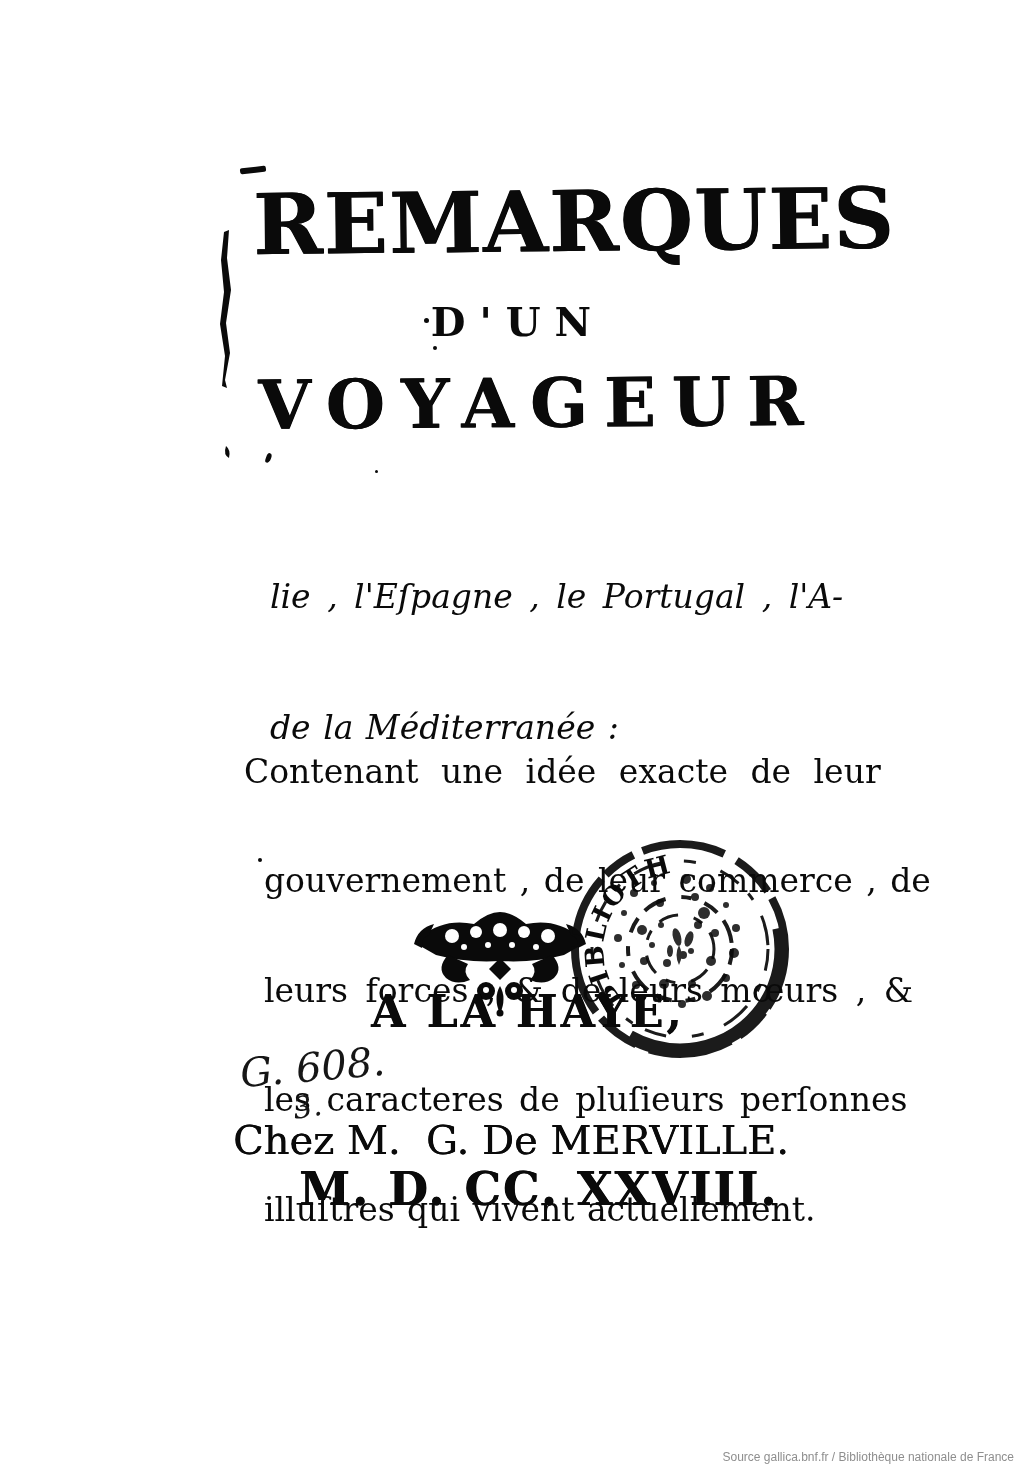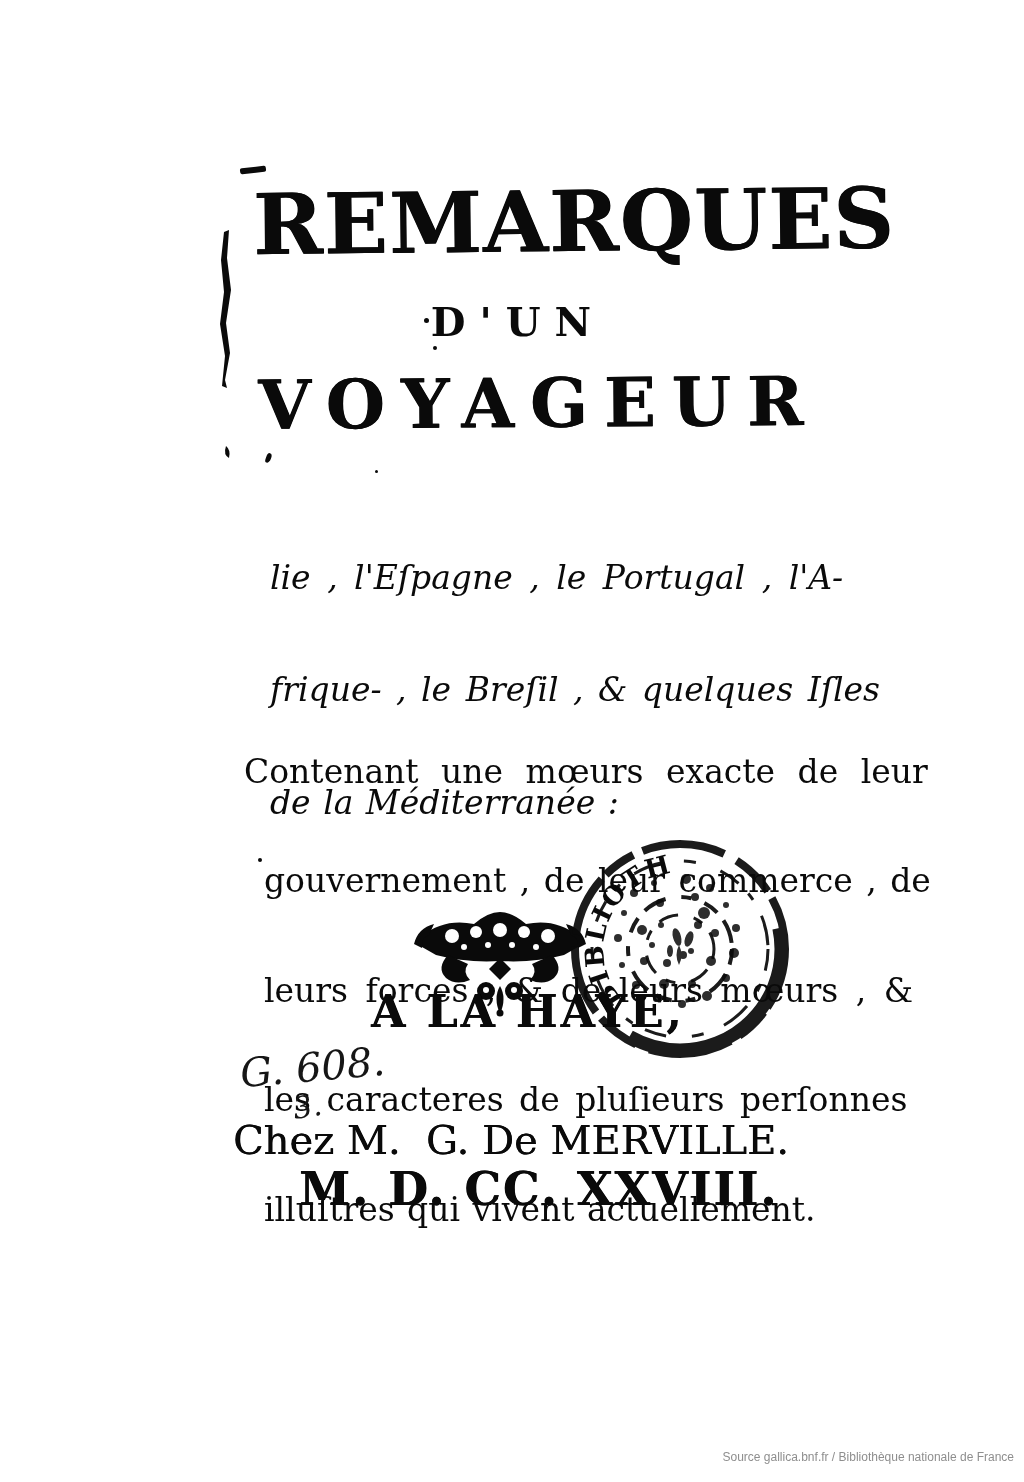--- a/index.html
+++ b/index.html
@@ -9,21 +9,21 @@
   
   .title1{left:253px;top:176px;font-size:84px;font-weight:bold;letter-spacing:1px;
           transform:rotate(-0.6deg);text-shadow:0.5px 0 0 #000;}
   .title2{left:253px;top:300px;width:530px;text-align:center;font-size:40px;font-weight:bold;
           letter-spacing:14px;}
   .title3{left:258px;top:366px;font-size:68px;font-weight:bold;letter-spacing:16px;
           transform:rotate(-0.4deg);text-shadow:0.5px 0 0 #000;}
   
   .subtitle{left:250px;top:487px;font-style:italic;font-size:33px;}
   .subtitle .ln{height:40px;white-space:pre;}
-  .s2,.s3,.s4{padding-left:20px;}
+  .s2,.s3,.s4{padding-left:20px;margin-top:19px;}
   .ws3{word-spacing:3px;} .ws6{word-spacing:6px;} .ws4{word-spacing:4px;} .ws2{word-spacing:2px;}
   
   .desc{left:244px;top:681px;font-size:33px;}
   .desc .ln{height:37px;white-space:pre;}
   .d2,.d3,.d4,.d5{padding-left:20px;}
   .wd12{word-spacing:12px;} .wd3{word-spacing:3px;} .wd7{word-spacing:7px;}
   .wd5{word-spacing:5px;} .wd2{word-spacing:2px;}
   
   .shelf1{left:240px;top:1045px;font-size:40px;font-style:italic;color:#161616;
           transform:rotate(-5deg);}
@@ -66,26 +66,25 @@
   <path d="M10,4 L15,2 L13,30 L17,62 L12,95 L16,125 L11,152 L13,160 L8,158 L11,128 L6,96 L10,64 L7,32 Z" fill="#0a0a0a"></path>
   <path d="M12,218 q5,4 3,12 q-6,-3 -3,-12 Z" fill="#0a0a0a"></path>
 </svg>
 
 <div class="abs title1">REMARQUES</div>
 <div class="abs title2">D'UN</div>
 <div class="abs title3">VOYAGEUR</div>
 
 <div class="abs subtitle">
   <div class="ln s2 ws6">lie , l'Eſpagne , le Portugal , l'A-</div>
-  <div class="ln s3 ws4">frique- , le Breſil , &amp; quelques Iſles</div>
   <div class="ln s4 ws2">de la Méditerranée :</div>
 </div>
 
 <div class="abs desc">
-  <div class="ln d1 wd12">Contenant une mœurs exacte de leur</div>
+  <div class="ln d1 wd12">Contenant une idée exacte de leur</div>
   <div class="ln d2 wd3">gouvernement , de leur commerce , de</div>
   <div class="ln d3 wd7">leurs forces , &amp; de leurs mœurs , &amp;</div>
   <div class="ln d4 wd5">les caracteres de pluſieurs perſonnes</div>
   <div class="ln d5 wd2">illuſtres qui vivent actuellement.</div>
 </div>
 
 <svg class="ornament" width="172" height="115" viewBox="0 0 172 115">
   <path d="M8,34 Q30,16 60,22 Q74,10 86,10 Q98,10 112,22 Q142,16 164,34 Q171,38 164,45 L150,53 Q120,61 86,59 Q52,61 22,53 L8,45 Q1,38 8,34 Z" fill="#0a0a0a"></path>
   <path d="M0,42 Q4,26 20,22 L15,33 Q7,36 8,46 Z" fill="#0a0a0a"></path>
   <path d="M172,42 Q168,26 152,22 L157,33 Q165,36 164,46 Z" fill="#0a0a0a"></path>

